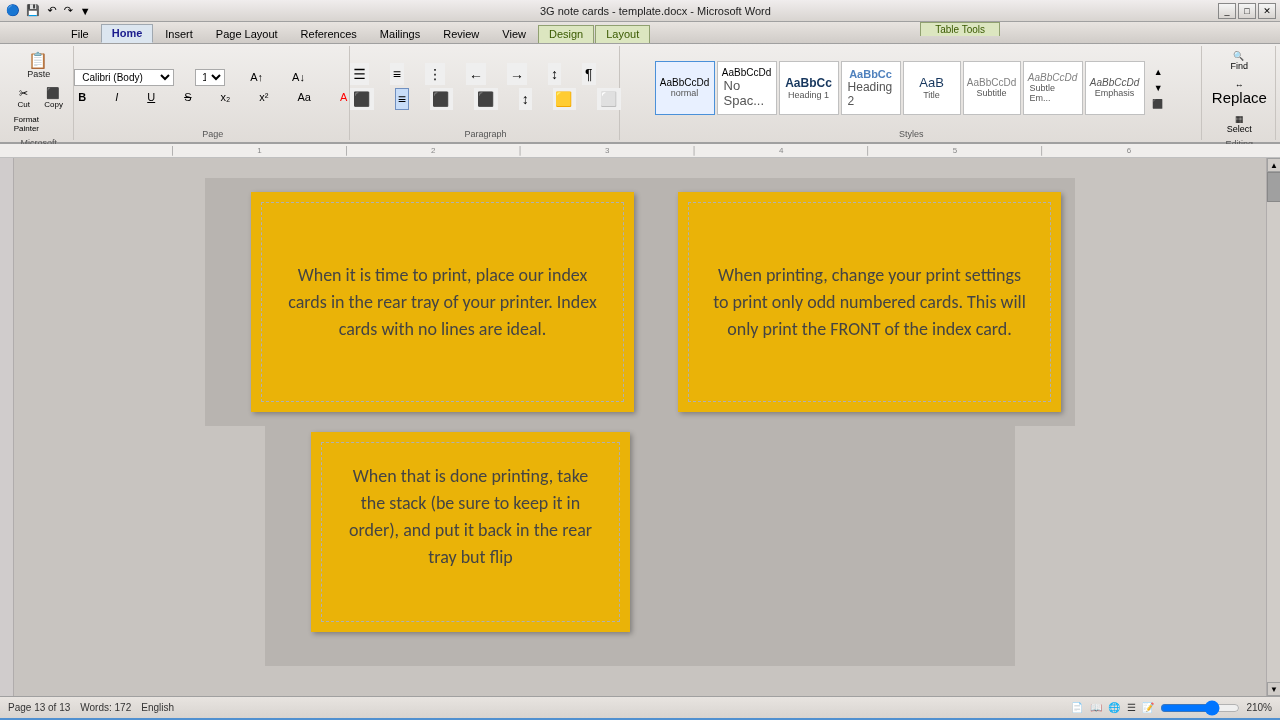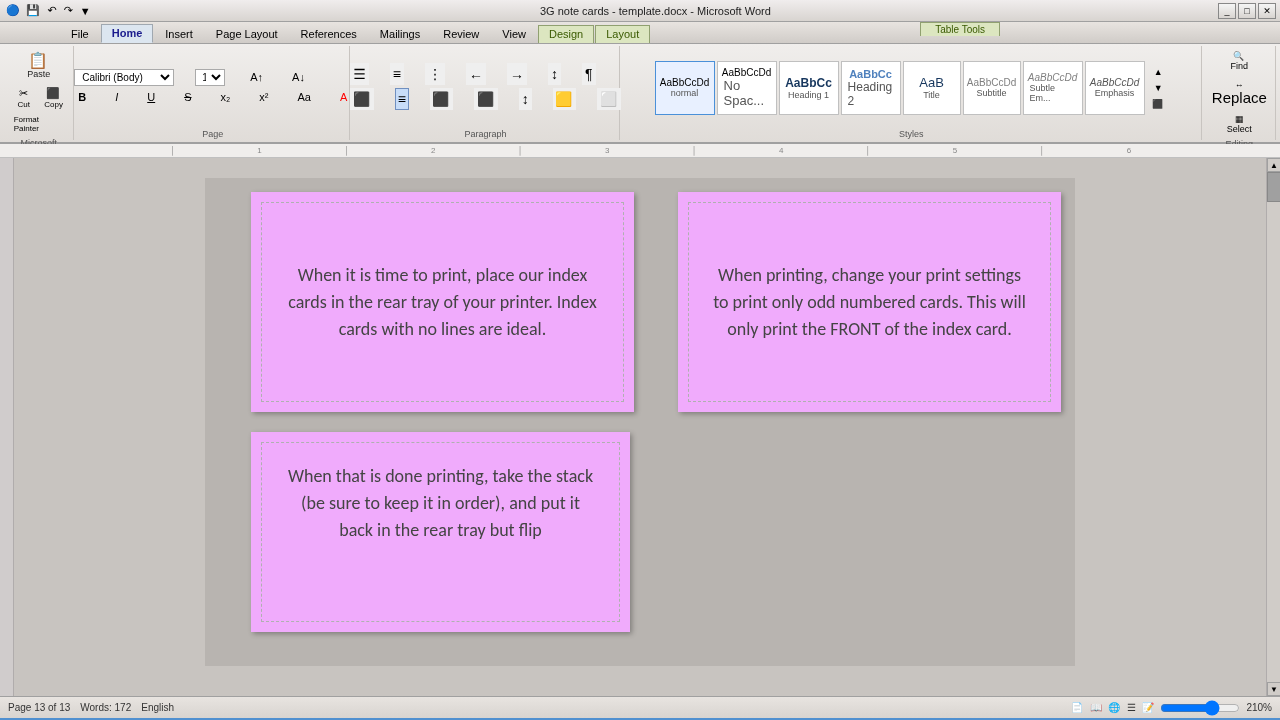--- a/index.html
+++ b/index.html
@@ -159,33 +159,33 @@
       background: #b8b4b0;
       width: 870px;
       margin: 0 auto;
       display: grid;
       grid-template-columns: 1fr 1fr;
       gap: 0;
       padding: 8px;
     }
     .doc-page-bottom {
       background: #b8b4b0;
-      width: 870px;
+      width: 750px;
       margin: 0 auto;
       display: grid;
       grid-template-columns: 1fr 1fr;
       gap: 8px;
       padding: 8px;
       padding-top: 0;
     }
     .card-wrapper {
       padding: 6px;
     }
     .card-page {
-      background: #f0abfc;
+      background: #eab308;
       padding: 10px;
       box-shadow: 2px 2px 5px rgba(0,0,0,0.3);
       margin-left: 32px;
     }
     .card-inner {
       border: 1px dashed #b0b0b0;
       min-height: 200px;
       padding: 20px 24px;
       display: flex;
       align-items: center;

